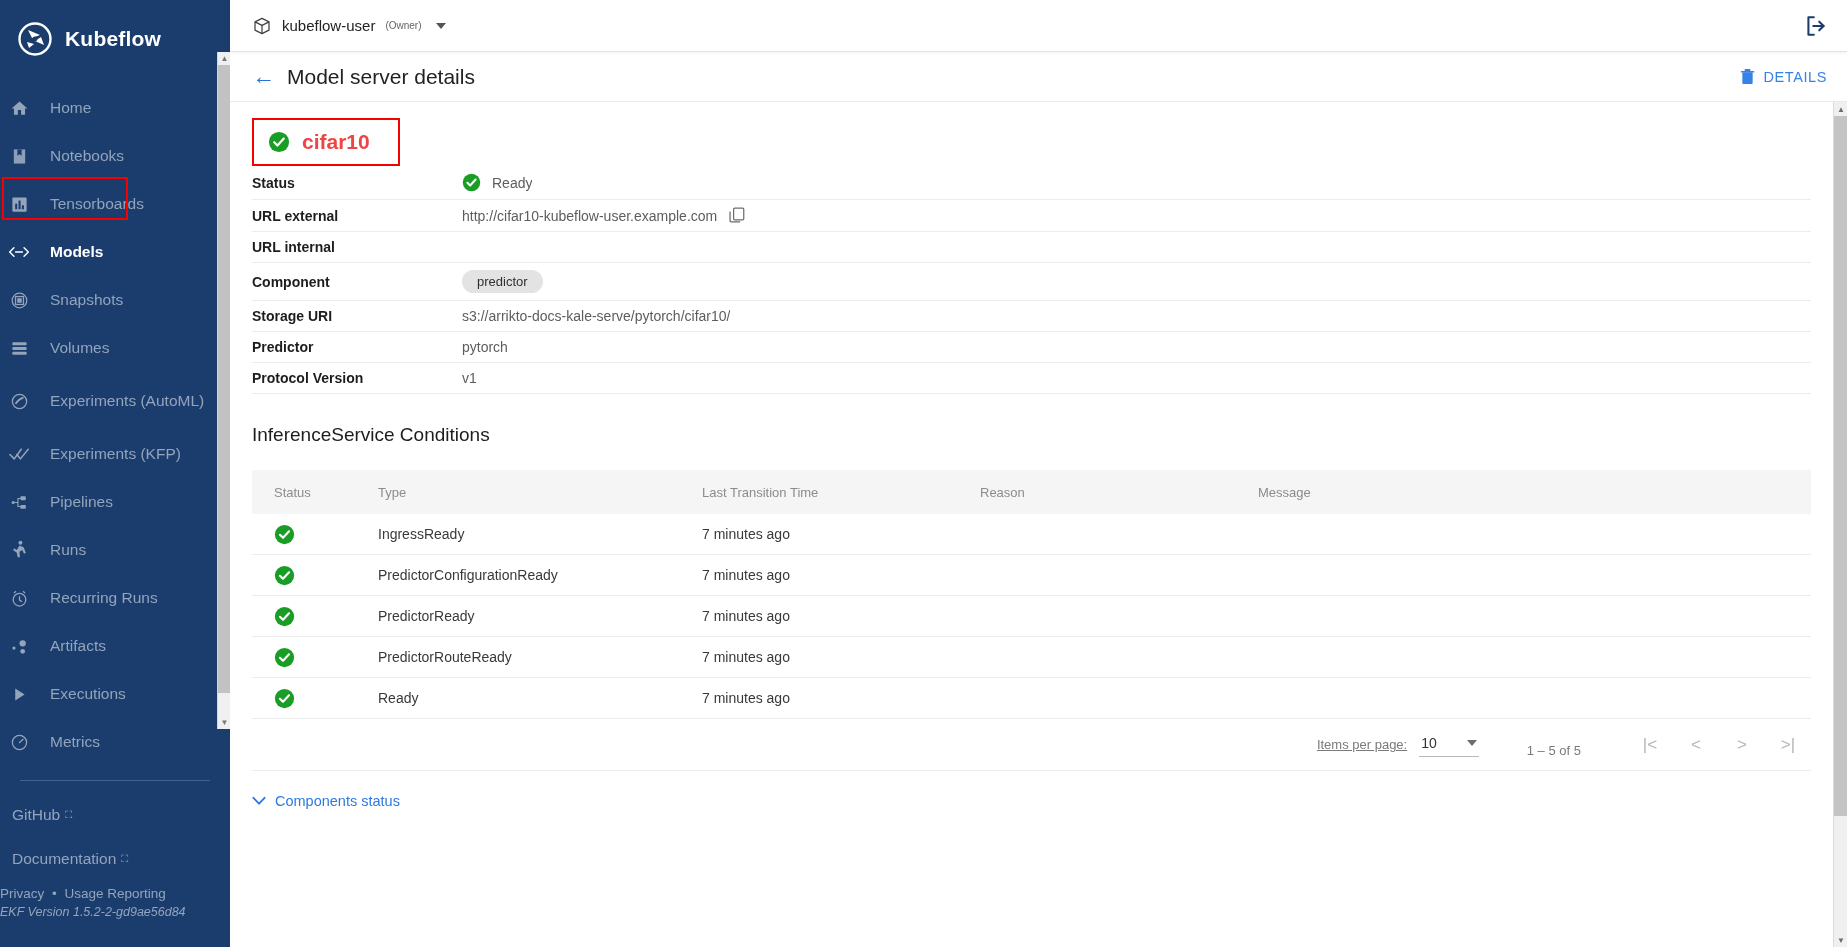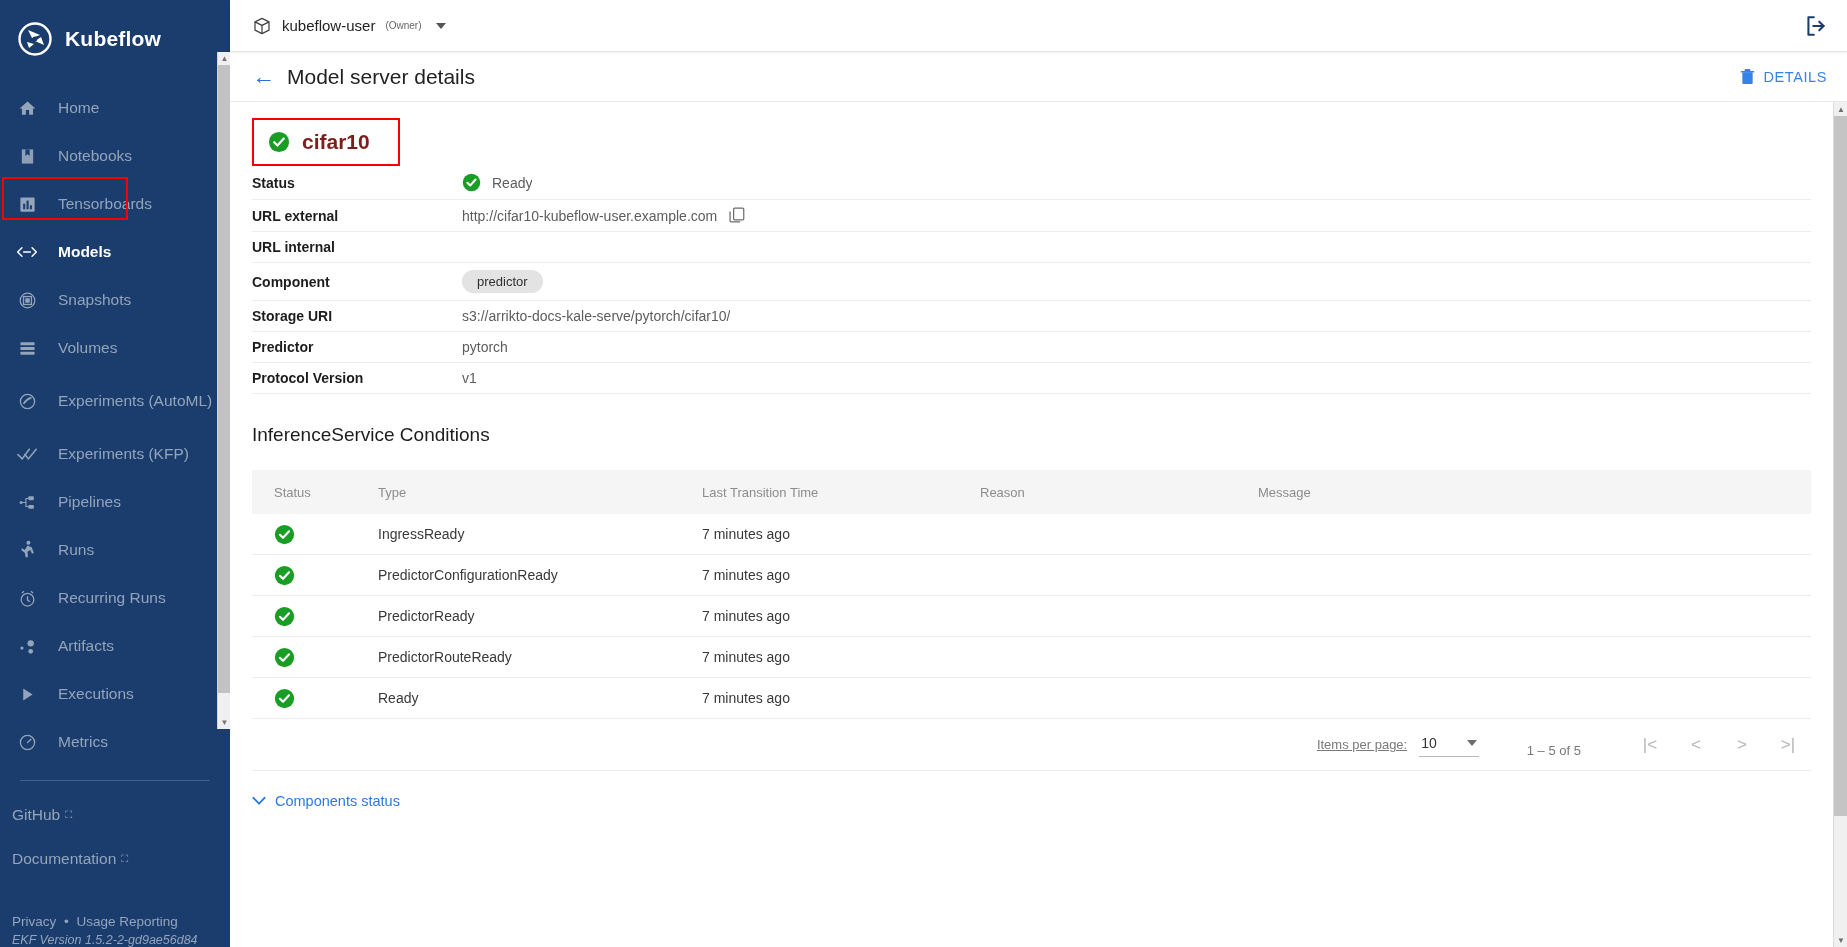--- a/index.html
+++ b/index.html
@@ -24,41 +24,40 @@
     display: flex; align-items: center; gap: 13px;
     padding: 22px 0 20px 18px;
   }
   .brand-logo { width: 34px; height: 34px; flex: 0 0 34px; }
   .brand-name {
     color: #ffffff; font-size: 21px; font-weight: bold; letter-spacing: .2px;
   }
   .nav { padding-top: 8px; }
   .nav-item {
     display: flex; align-items: center; gap: 20px;
-    height: 48px; padding-left: 16px;
+    height: 48px; padding-left: 8px;
     color: #93a4bb; font-size: 15.5px;
     cursor: pointer; position: relative;
   }
   .nav-item .ico { width: 22px; height: 22px; flex: 0 0 22px; display:flex; align-items:center; justify-content:center; }
   .nav-item.active { color: #ffffff; font-weight: bold; }
   .nav-item.two-line { height: 58px; align-items: center; }
   .nav-item.two-line .lbl { line-height: 1.22; }
   .nav-sep {
     height: 1px; background: #42618c;
     margin: 14px 20px 12px 20px;
   }
   .ext-item {
     display: flex; align-items: center; gap: 5px;
     padding: 13px 0 13px 12px;
     color: #93a4bb; font-size: 15.5px; cursor: pointer;
   }
   .ext-icon { font-size: 10px; vertical-align: super; }
   .sidebar-footer {
-    position: absolute; left: 0; bottom: 0; width: 230px;
-    padding-left: 12px;
+    position: absolute; left: 0; bottom: 28px; width: 230px;
   }
   .footer-links { color: #93a4bb; font-size: 13.5px; padding-bottom: 4px; }
   .footer-links .dot { padding: 0 4px; }
   .footer-version { color: #93a4bb; font-size: 12.5px; font-style: italic; }
 
   
   .hl-models {
     position: absolute; left: 2px; top: 177px;
     width: 126px; height: 43px;
     border: 2.5px solid #f60000; pointer-events: none;
@@ -120,21 +119,21 @@
   
   .content-wrap { flex: 1; position: relative; overflow: hidden; display:flex; }
   .content { flex:1; min-width:0; padding: 0 0 0 0; position: relative; }
 
   .name-row { padding: 16px 0 0 22px; display: flex; }
   .name-box {
     display: flex; align-items: center; gap: 12px;
     border: 2.5px solid #f60000;
     padding: 10px 28px 10px 14px;
   }
-  .name-text { font-size: 21px; color: #7f1d1d; font-weight: bold; }
+  .name-text { font-size: 21px; color: #ef4444; font-weight: bold; }
 
   .tabs {
     display: flex; border-bottom: 1px solid #e6e6e6;
     margin: 10px 22px 0 22px;
   }
   .tab {
     padding: 13px 0 12px 0; width: 136px; text-align: center;
     font-size: 13.5px; letter-spacing: .7px; color: #8a8a8a; cursor: pointer;
     position: relative;
   }

